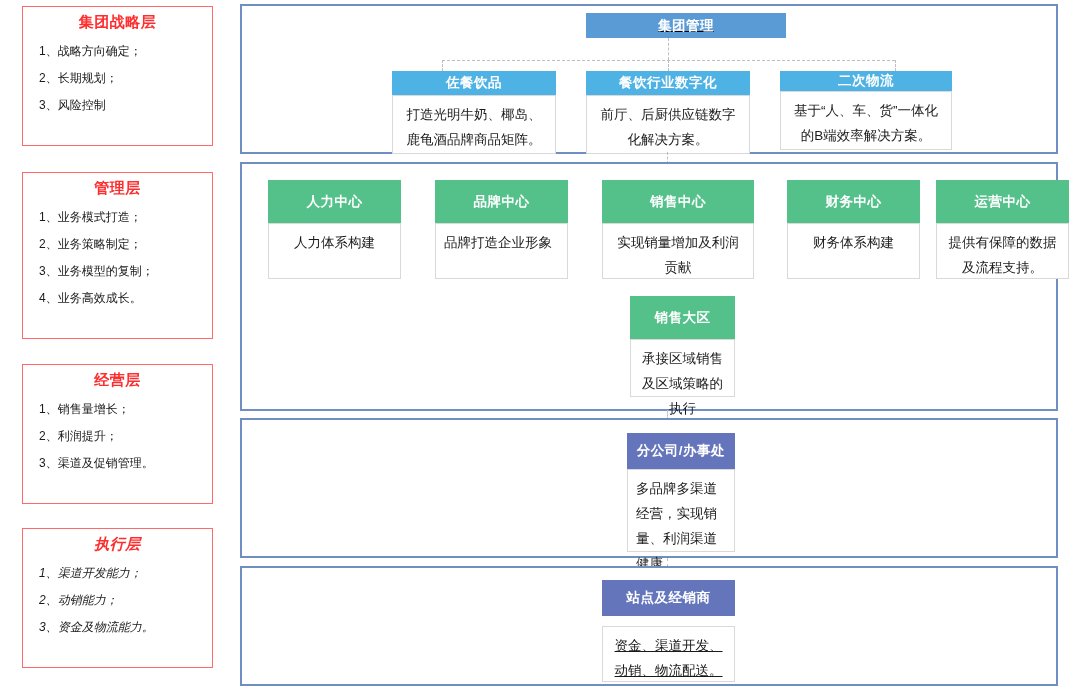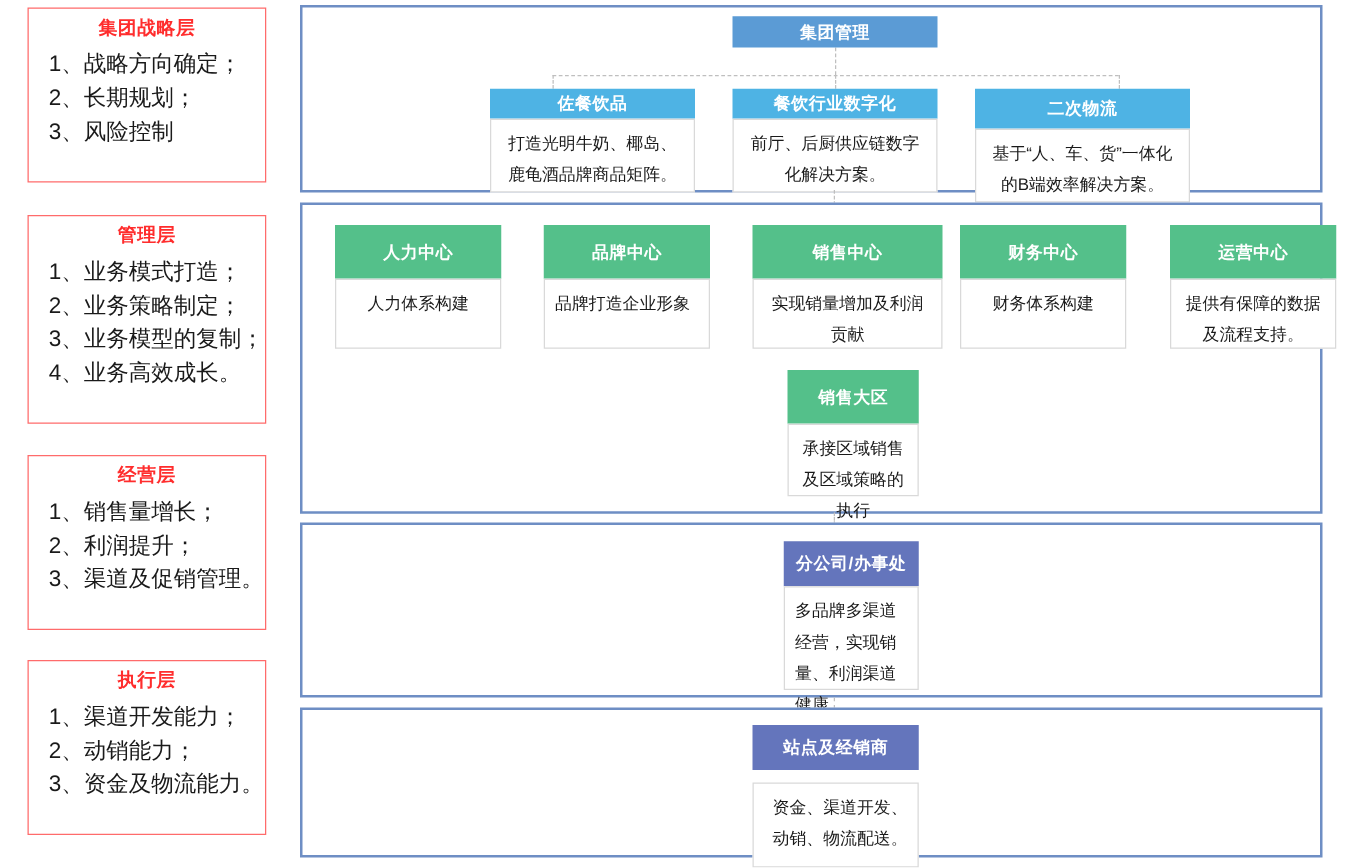--- a/index.html
+++ b/index.html
@@ -21,21 +21,21 @@
   .side-title {
     color: #FF2D2D;
     font-weight: bold;
     font-size: 15px;
     text-align: center;
     margin-bottom: 6px;
     letter-spacing: 0.5px;
   }
   .side-item {
     color: #1a1a1a;
-    font-size: 18px;
+    font-size: 12px;
     line-height: 27px;
     padding-left: 16px;
     white-space: nowrap;
   }
 
   
   .panel {
     position: absolute;
     border: 2px solid #6E8EC4;
     background: #ffffff;
@@ -100,51 +100,51 @@
     <div class="side-item">4、业务高效成长。</div>
   </div>
 
   <div class="side-box" style="left:22px; top:364px; width:191px; height:140px;">
     <div class="side-title">经营层</div>
     <div class="side-item">1、销售量增长；</div>
     <div class="side-item">2、利润提升；</div>
     <div class="side-item">3、渠道及促销管理。</div>
   </div>
 
-  <div class="side-box" style="left:22px; top:528px; width:191px; height:140px;">
+  <div class="side-box" style="left:22px; top:528px; width:191px; height:140px;font-style:italic;">
     <div class="side-title">执行层</div>
     <div class="side-item">1、渠道开发能力；</div>
     <div class="side-item">2、动销能力；</div>
     <div class="side-item">3、资金及物流能力。</div>
   </div>
 
   <div class="panel" style="left:240px; top:4px; width:818px; height:150px;">
 
     <div class="conn-v" style="left:426px; top:32px; height:22px;"></div>
     <div class="conn-h" style="left:200px; top:54px; width:453px;"></div>
     <div class="conn-v" style="left:200px; top:54px; height:15px;"></div>
     <div class="conn-v" style="left:426px; top:54px; height:15px;"></div>
     <div class="conn-v" style="left:653px; top:54px; height:15px;"></div>
 
-    <div class="node" style="left:344px; top:7px; width:164px;">
+    <div class="node" style="left:344px; top:7px; width:200px;text-decoration:underline;">
       <div class="node-head head-royal" style="height:25px;">集团管理</div>
     </div>
 
     <div class="node" style="left:150px; top:65px; width:164px;">
       <div class="node-head head-sky" style="height:24px;">佐餐饮品</div>
       <div class="node-body" style="height:59px;">打造光明牛奶、椰岛、鹿龟酒品牌商品矩阵。</div>
     </div>
 
     <div class="node" style="left:344px; top:65px; width:164px;">
       <div class="node-head head-sky" style="height:24px;">餐饮行业数字化</div>
       <div class="node-body" style="height:59px;">前厅、后厨供应链数字化解决方案。</div>
     </div>
 
     <div class="node" style="left:538px; top:65px; width:172px;">
-      <div class="node-head head-sky" style="height:32px;">二次物流</div>
+      <div class="node-head head-sky" style="height:20px;">二次物流</div>
       <div class="node-body" style="height:59px;">基于“人、车、货”一体化的B端效率解决方案。</div>
     </div>
   </div>
 
   <div class="conn-v" style="left:667px; top:152px; height:12px;"></div>
 
   <div class="panel" style="left:240px; top:162px; width:818px; height:249px;">
 
     <div class="node" style="left:26px; top:16px; width:133px;">
       <div class="node-head head-green" style="height:43px;">人力中心</div>
@@ -154,21 +154,21 @@
     <div class="node" style="left:193px; top:16px; width:133px;">
       <div class="node-head head-green" style="height:43px;">品牌中心</div>
       <div class="node-body left-align" style="height:56px;">品牌打造企业形象</div>
     </div>
 
     <div class="node" style="left:360px; top:16px; width:152px;">
       <div class="node-head head-green" style="height:43px;">销售中心</div>
       <div class="node-body" style="height:56px;">实现销量增加及利润贡献</div>
     </div>
 
-    <div class="node" style="left:526px; top:16px; width:133px;">
+    <div class="node" style="left:545px; top:16px; width:133px;">
       <div class="node-head head-green" style="height:43px;">财务中心</div>
       <div class="node-body" style="height:56px;">财务体系构建</div>
     </div>
 
     <div class="node" style="left:694px; top:16px; width:133px;">
       <div class="node-head head-green" style="height:43px;">运营中心</div>
       <div class="node-body" style="height:56px;">提供有保障的数据及流程支持。</div>
     </div>
 
     <div class="node" style="left:360px; top:132px; width:133px;padding-left:28px;">
@@ -184,17 +184,17 @@
       <div class="node-head head-purple" style="height:36px;">分公司/办事处</div>
       <div class="node-body" style="height:83px; text-align:left;">多品牌多渠道经营，实现销量、利润渠道健康。</div>
     </div>
   </div>
 
   <div class="conn-v" style="left:667px; top:558px; height:9px;"></div>
 
   <div class="panel" style="left:240px; top:566px; width:818px; height:120px;">
     <div class="node" style="left:360px; top:12px; width:133px;">
       <div class="node-head head-purple" style="height:36px;">站点及经销商</div>
-      <div class="node-body" style="height:68px; text-align:right; margin-top:10px;">资金、渠道开发、动销、物流配送。</div>
+      <div class="node-body" style="height:56px; text-align:center; margin-top:10px;text-decoration:underline;">资金、渠道开发、动销、物流配送。</div>
     </div>
   </div>
 
 </div>
 
 </body></html>

